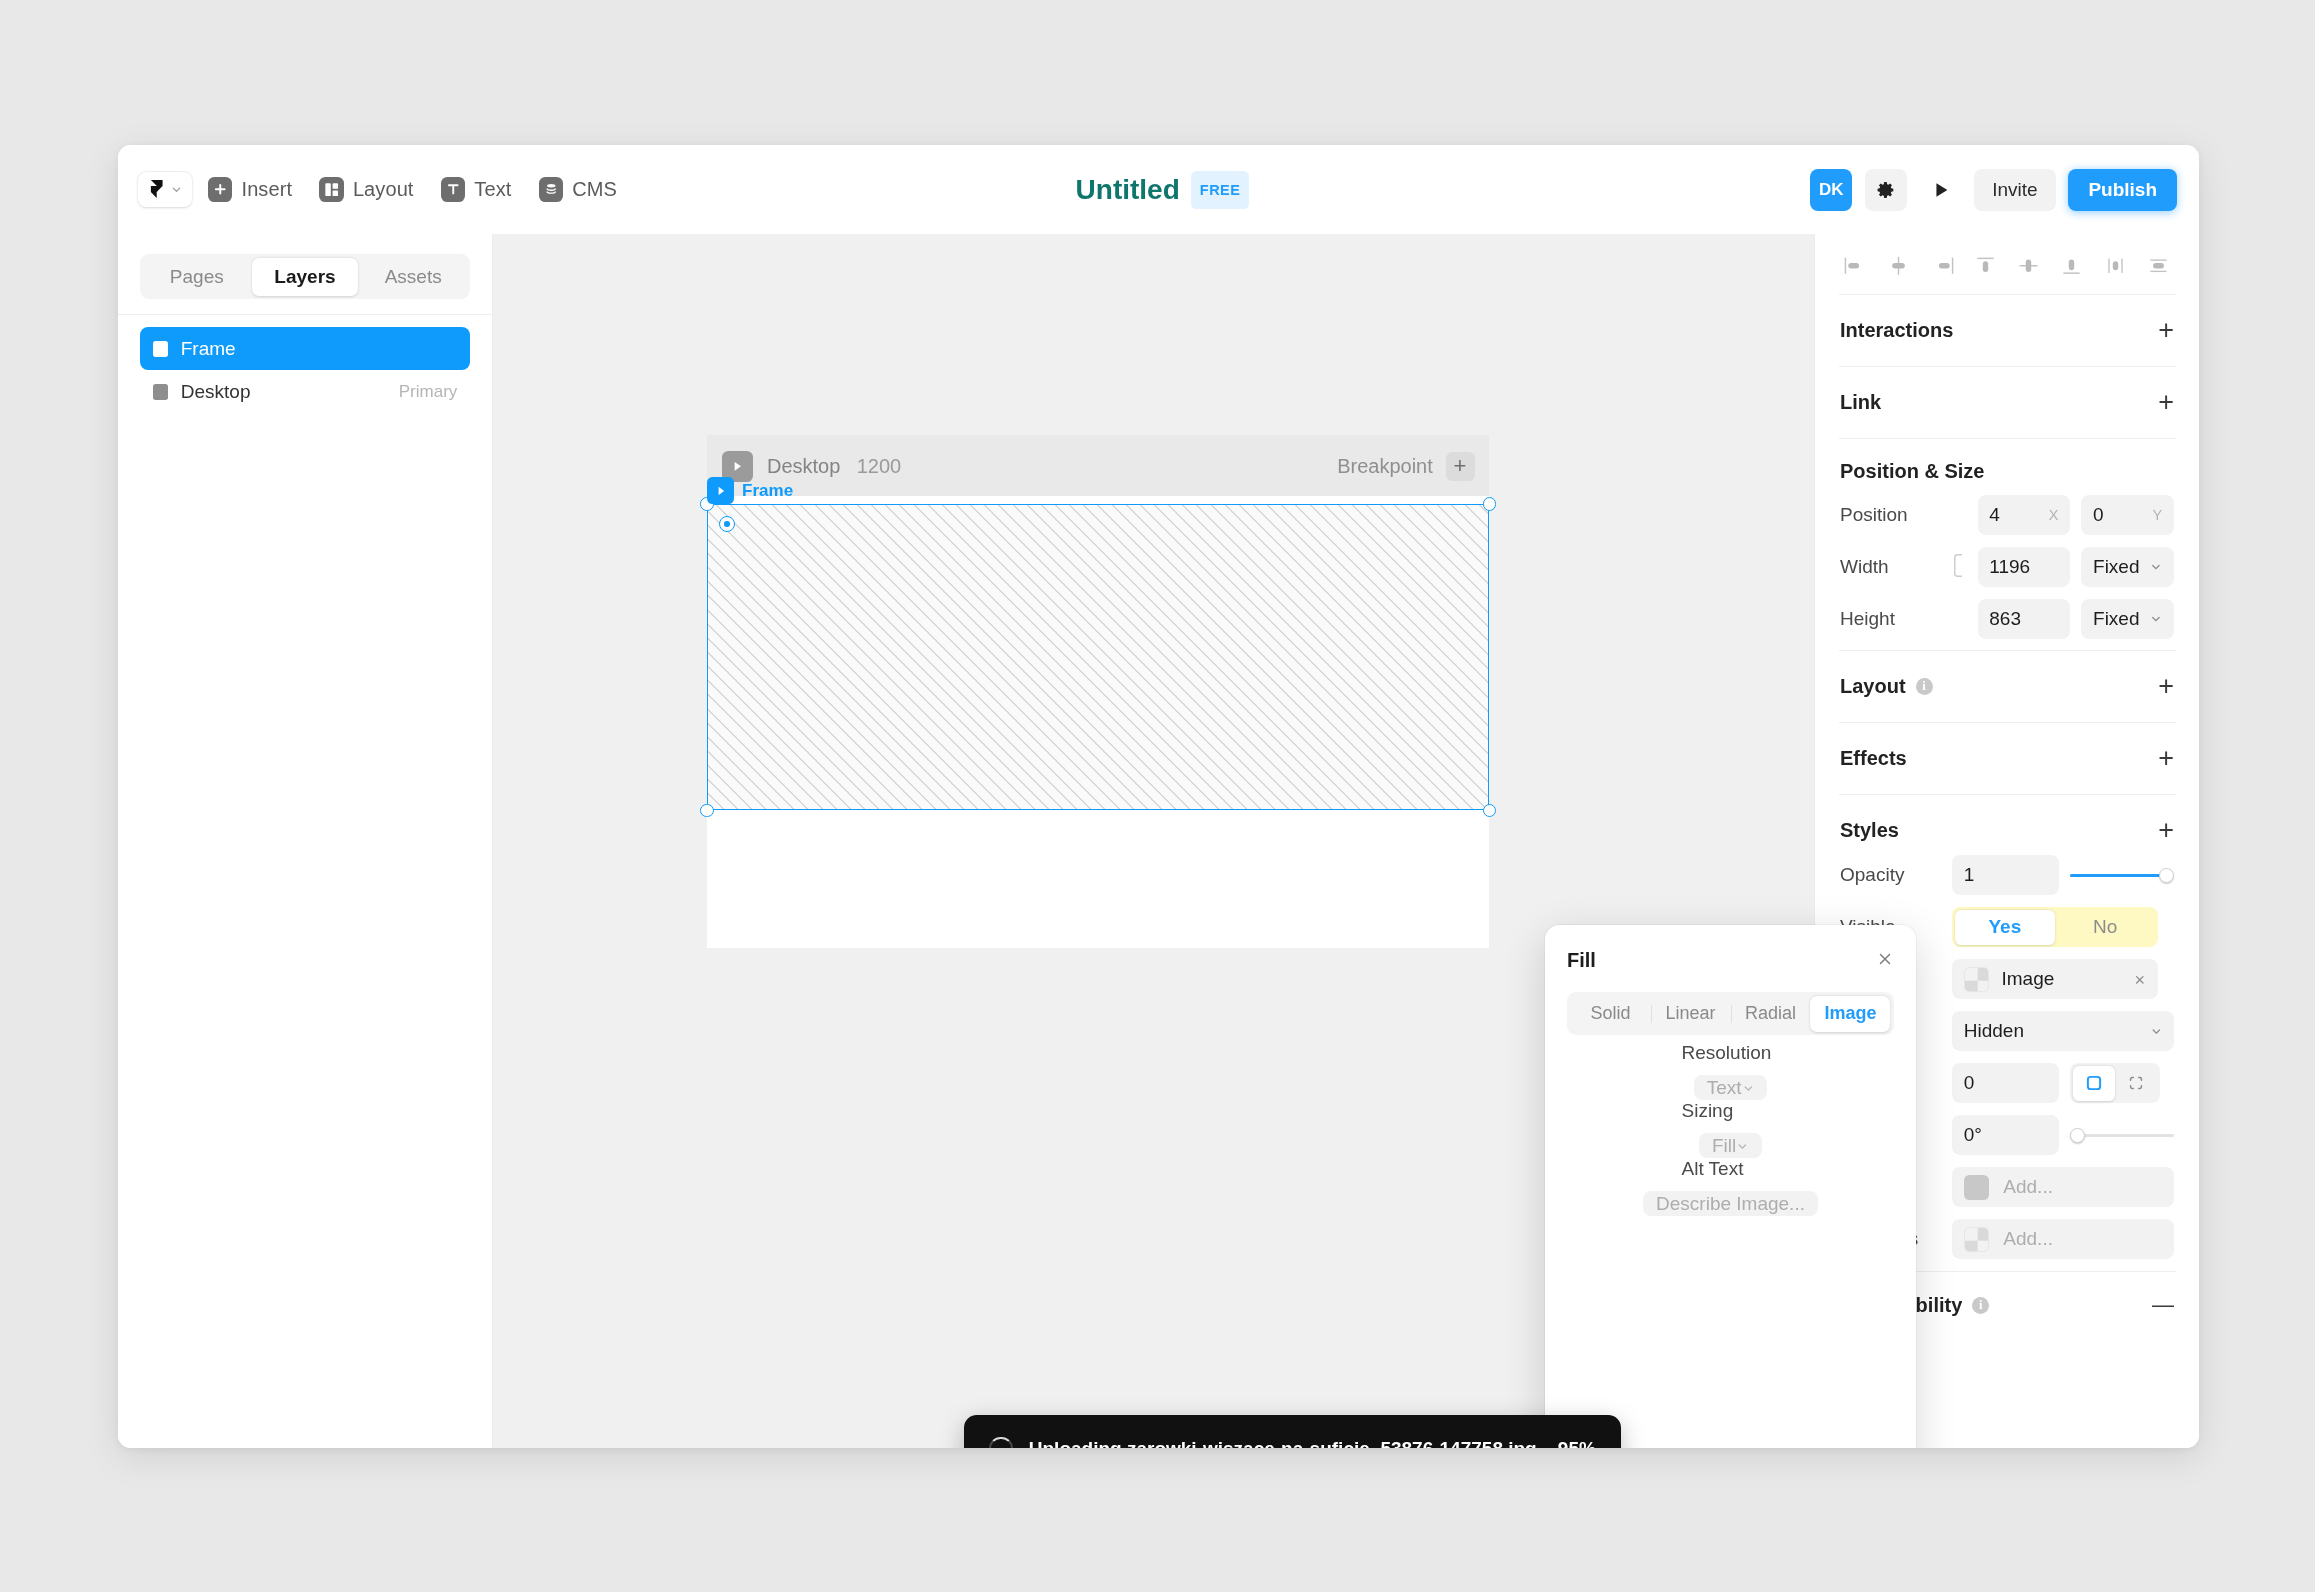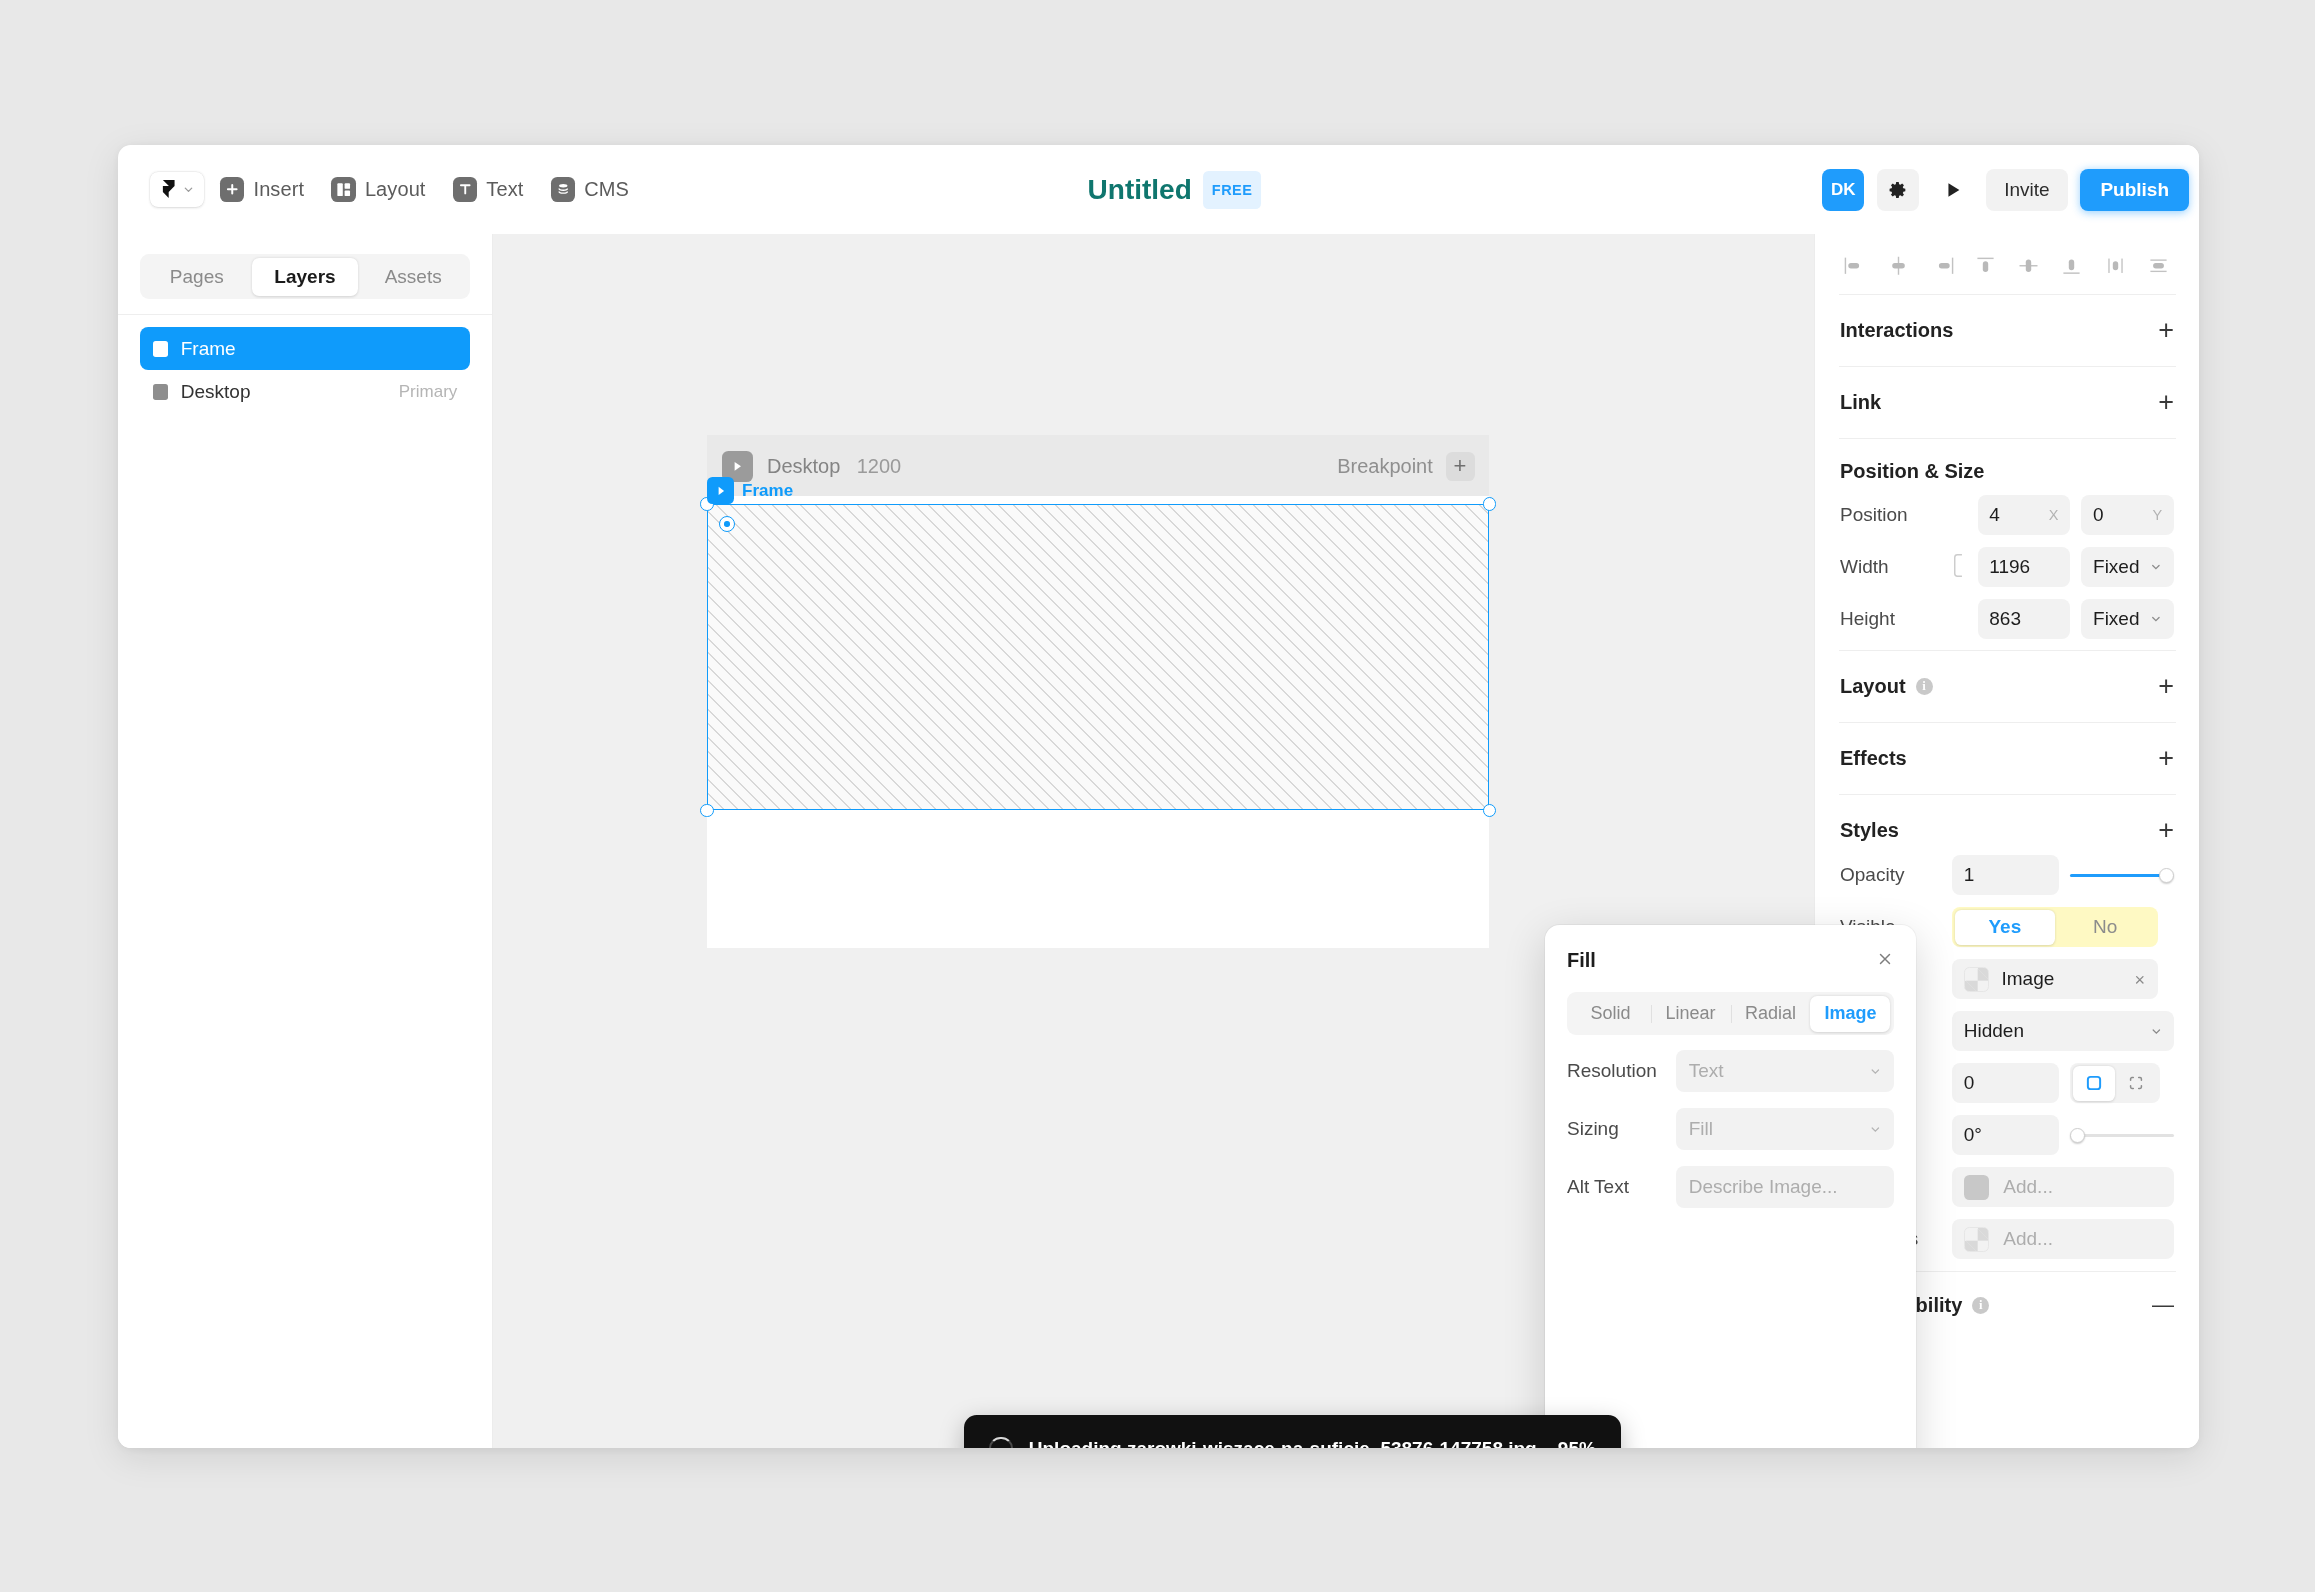--- a/index.html
+++ b/index.html
@@ -16,21 +16,21 @@
     left: 118px; top: 145px;
     width: 2081px; height: 1303px;
     background: #ffffff;
     border-radius: 12.7px;
     box-shadow: 0 9px 36px rgba(0,0,0,0.10), 0 1.8px 7.2px rgba(0,0,0,0.05);
     overflow: hidden;
   }
 
   
   #topbar {
-    position: absolute; left: 12px; top: 0;
+    position: absolute; left: 0; top: 0;
     width: 100%; height: 89px;
     background: #ffffff;
     display: flex; align-items: center;
   }
   #topbar-left { display: flex; align-items: center; padding-left: 20px; gap: 5.4px; }
 
   .logo-btn {
     display: flex; align-items: center; gap: 6.3px;
     background: #fff;
     border-radius: 8.1px;
@@ -344,21 +344,21 @@
     margin-top: 20px;
     height: 220px;
     border: 1.4px solid #2ba3fb;
     border-radius: 10px;
     background: #f2f2f2;
     display: flex; align-items: center; justify-content: center;
     position: relative;
   }
   #dropzone-label { font-size: 19px; color: #909090; }
   #fill-props { margin-top: 7.2px; }
-  .fprow { display: flex; align-items: center; height: 58px; gap: 11px; }
+  .fprow { display: flex; align-items: center; height: 58px; gap: 11px; flex-direction: column; }
   .flabel { font-size: 19px; color: #4a4a4a; width: 98px; flex: none; }
   .ffield {
     flex: 1; background: #f2f2f2; border-radius: 8.1px; height: 42px;
     display: flex; align-items: center; padding: 0 12.7px;
     font-size: 19px; color: #adadad;
   }
   .ffield .chev { margin-left: auto; color: #b5b5b5; display:block; }
 
   
   #hand-cursor { position: absolute; left: 228px; top: 181px; width: 25px; height: 31px; }

